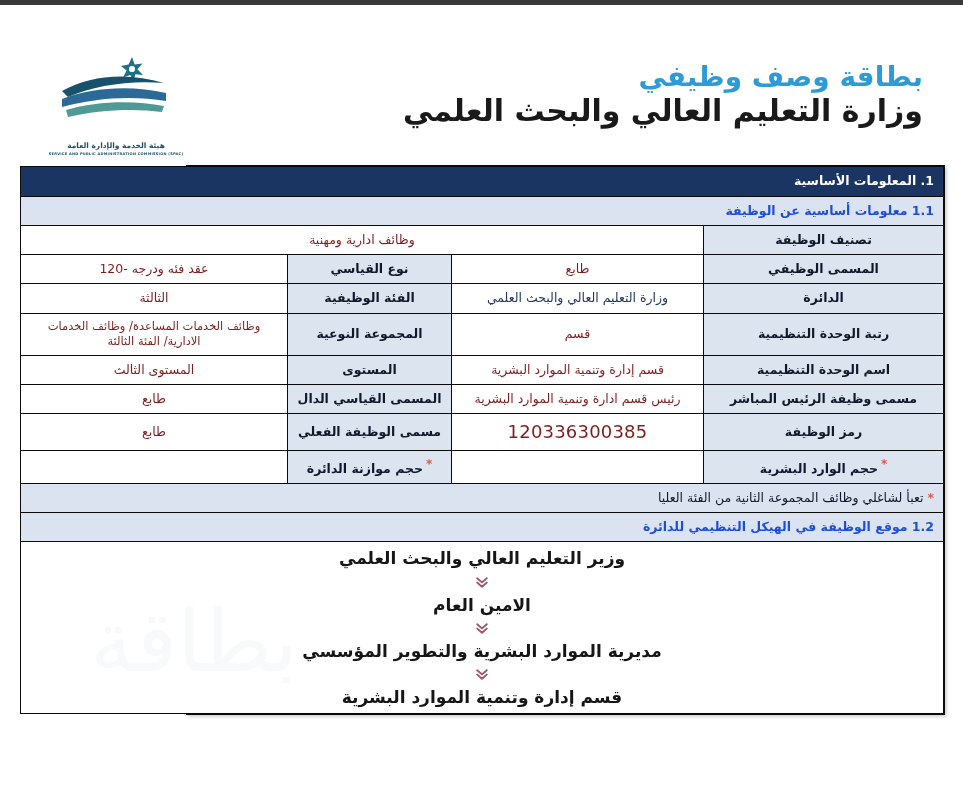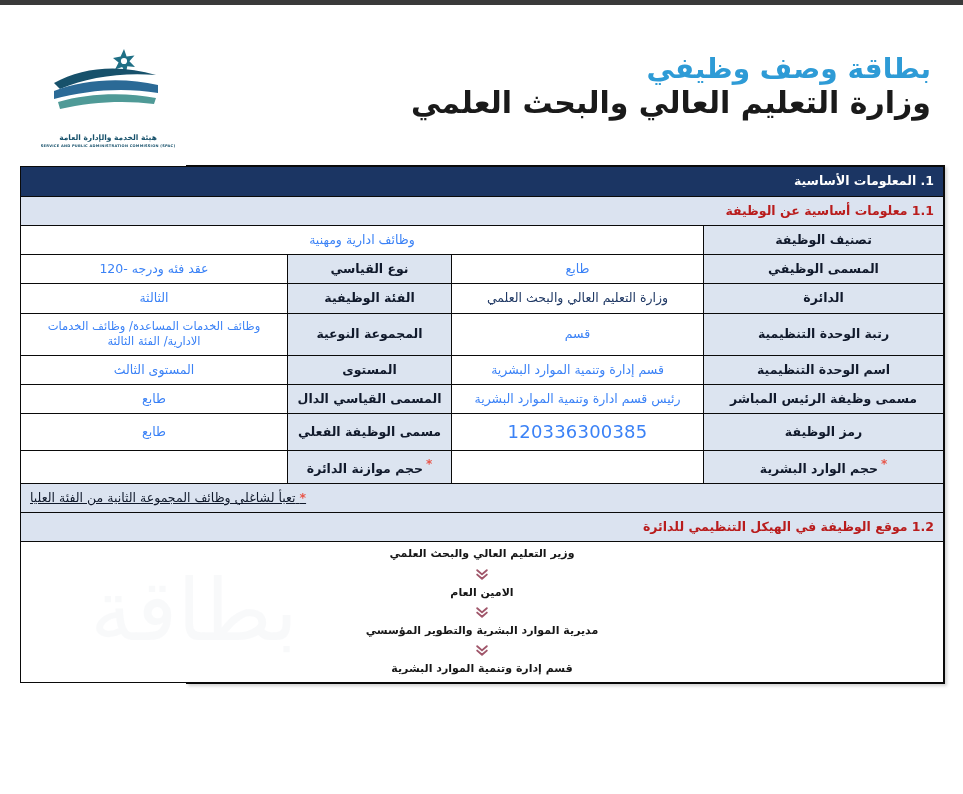--- a/index.html
+++ b/index.html
@@ -25,21 +25,21 @@
     height: 5px;
     background: #3a3a3a;
   }
 
   .page {
     position: absolute;
     top: 5px; left: 0;
     width: 963px;
     height: 789px;
     background: #ffffff;
-    padding: 0;
+    padding: 8px;
   }
 
   
   .doc-header {
     position: relative;
     height: 145px;
   }
 
   .title-block {
     position: absolute;
@@ -125,79 +125,78 @@
     font-size: 13px;
     text-align: right;
     height: 30px;
     padding-right: 14px;
     border-color: #0a0a0a;
   }
 
   
   td.sec-sub {
     background: #dbe3f0;
-    color: #b91c1c;
+    color: #1d4ed8;
     font-weight: bold;
     font-size: 12.5px;
     text-align: right;
     height: 29px;
     padding-right: 14px;
   }
 
   
   td.lbl {
     background: #dce4f0;
     color: #10192b;
     font-weight: bold;
     text-align: center;
     font-size: 12.5px;
   }
 
   
   td.val {
     background: #ffffff;
-    color: #3b82f6;
+    color: #7f1d1d;
     text-align: center;
     font-size: 12px;
   }
 
   td.val.blue-text { color: #1f3864; }
   td.val.num { direction: ltr; font-size: 18px; letter-spacing: 0.2px; }
   td.val.tight { font-size: 11.5px; line-height: 1.35; }
 
   .req-star {
     color: #e8564a;
     font-size: 12px;
     font-weight: bold;
     vertical-align: super;
     margin-left: 3px;
   }
 
   
   td.footnote {
     background: #dbe3f0;
     color: #10192b;
-    text-align: left;
+    text-align: right;
     font-size: 12px;
     padding-right: 14px;
     height: 27px;
-    text-decoration: underline;
   }
   td.footnote .fn-star { color: #e8564a; font-weight: bold; }
 
   
   td.org-cell {
     background: #ffffff;
     padding: 20px 0 22px 0;
     text-align: center;
     position: relative;
   }
 
   .org-node {
-    font-size: 11px;
+    font-size: 17px;
     font-weight: bold;
     color: #161616;
     line-height: 1.3;
     margin: 0 auto;
   }
 
   .org-arrow {
     display: block;
     margin: 4px auto 4px auto;
     width: 16px;

